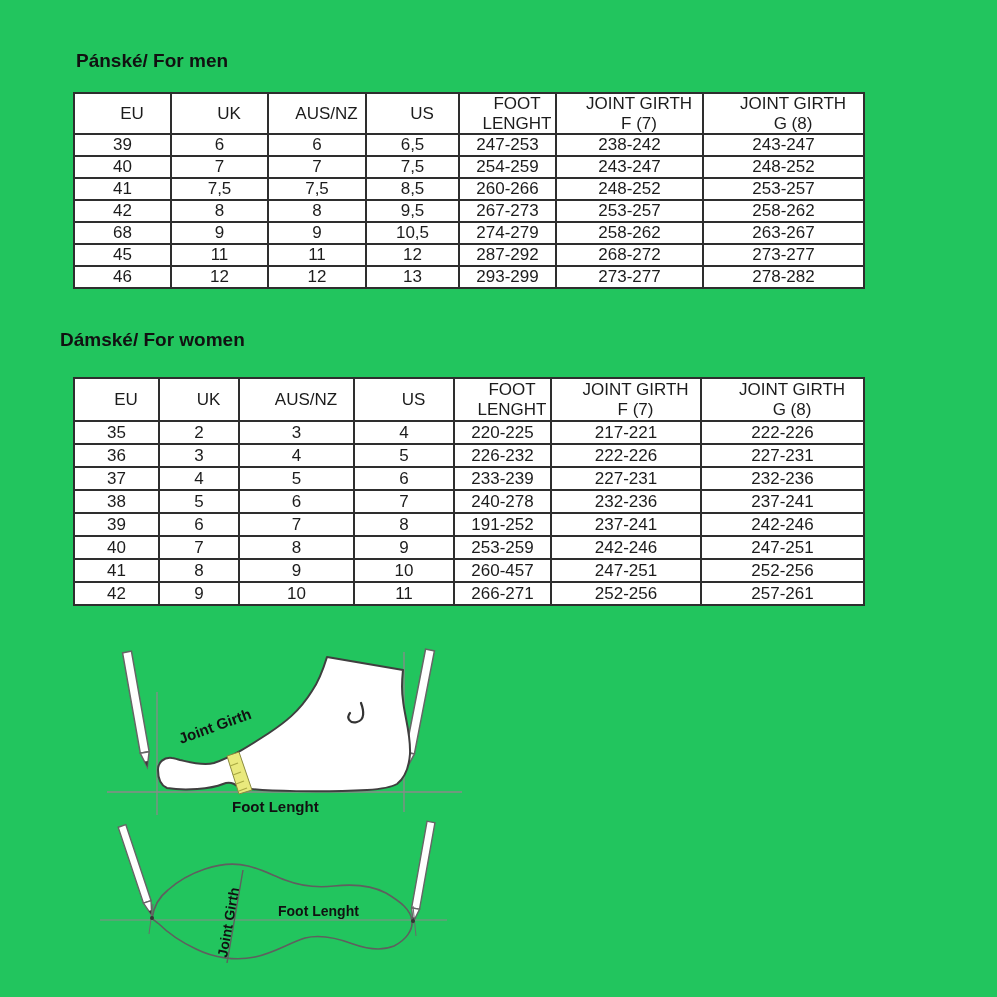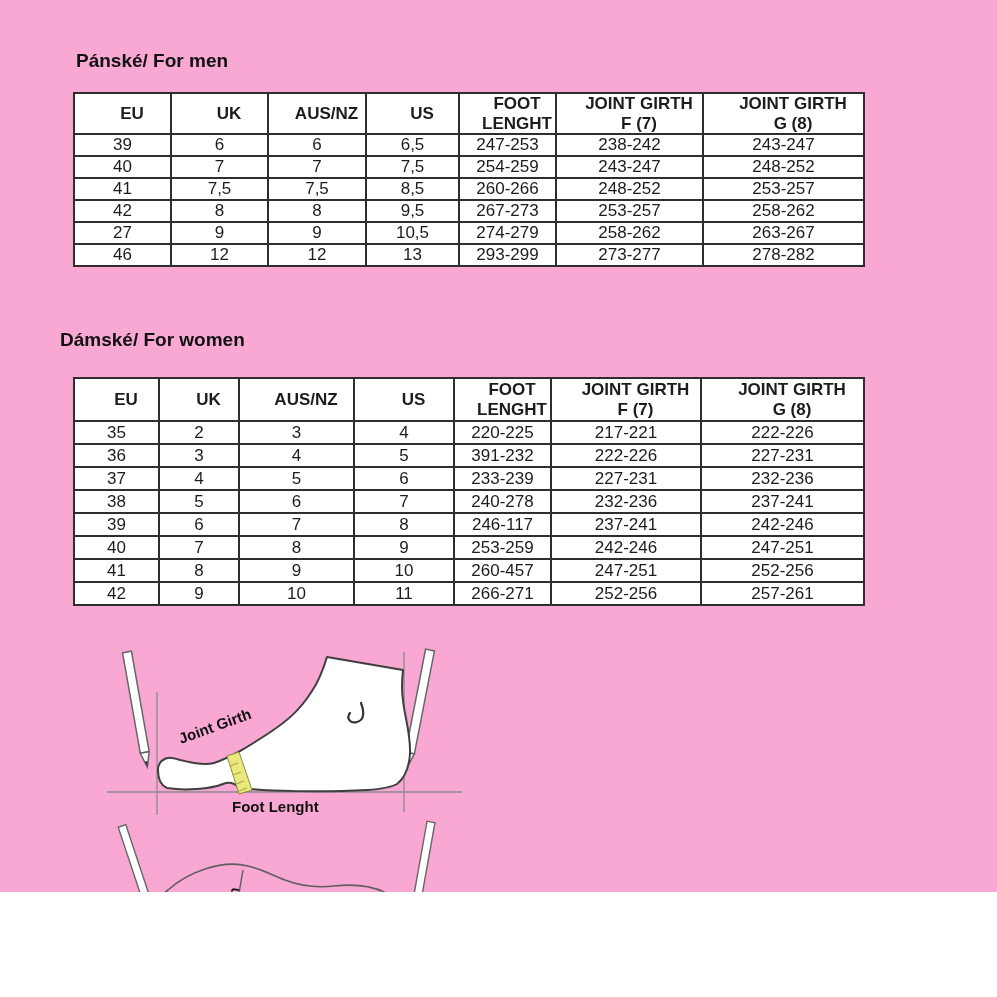--- a/index.html
+++ b/index.html
@@ -1,20 +1,20 @@
 <!DOCTYPE html>
 <html><head>
 <meta charset="utf-8">
 <style>
   html, body { margin: 0; padding: 0; background: #fff; }
   .page {
     position: relative;
     width: 997px;
-    height: 892px;
-    background: #f9a8d4;
+    height: 997px;
+    background: #22c55e;
     font-family: "Liberation Sans", "DejaVu Sans", sans-serif;
     color: #1a1a1a;
     overflow: hidden;
   }
   .section-title {
     position: absolute;
     font-size: 19px;
     font-weight: bold;
     color: #111;
     white-space: nowrap;
@@ -29,21 +29,21 @@
   table.size-table th,
   table.size-table td {
     border: 2px solid #2e2e2e;
     text-align: center;
     vertical-align: middle;
     padding: 0;
     font-size: 17px;
     color: #1c1c1c;
   }
   table.size-table th {
-    font-weight: bold;
+    font-weight: normal;
     white-space: pre-line;
     line-height: 1.12;
     padding-left: 19px;
   }
   table.men th { height: 39px; }
   table.men td { height: 19px; }
   table.women th { height: 41px; }
   table.women td { height: 21px; }
   svg.diagram { position: absolute; overflow: visible; }
   svg text { font-family: "Liberation Sans", "DejaVu Sans", sans-serif; }
@@ -110,27 +110,36 @@
         <tr>
           <td>42</td>
           <td>8</td>
           <td>8</td>
           <td>9,5</td>
           <td>267-273</td>
           <td>253-257</td>
           <td>258-262</td>
         </tr>
         <tr>
-          <td>27</td>
+          <td>68</td>
           <td>9</td>
           <td>9</td>
           <td>10,5</td>
           <td>274-279</td>
           <td>258-262</td>
           <td>263-267</td>
+        </tr>
+        <tr>
+          <td>45</td>
+          <td>11</td>
+          <td>11</td>
+          <td>12</td>
+          <td>287-292</td>
+          <td>268-272</td>
+          <td>273-277</td>
         </tr>
         <tr>
           <td>46</td>
           <td>12</td>
           <td>12</td>
           <td>13</td>
           <td>293-299</td>
           <td>273-277</td>
           <td>278-282</td>
         </tr>
@@ -171,21 +180,21 @@
           <td>4</td>
           <td>220-225</td>
           <td>217-221</td>
           <td>222-226</td>
         </tr>
         <tr>
           <td>36</td>
           <td>3</td>
           <td>4</td>
           <td>5</td>
-          <td>391-232</td>
+          <td>226-232</td>
           <td>222-226</td>
           <td>227-231</td>
         </tr>
         <tr>
           <td>37</td>
           <td>4</td>
           <td>5</td>
           <td>6</td>
           <td>233-239</td>
           <td>227-231</td>
@@ -198,21 +207,21 @@
           <td>7</td>
           <td>240-278</td>
           <td>232-236</td>
           <td>237-241</td>
         </tr>
         <tr>
           <td>39</td>
           <td>6</td>
           <td>7</td>
           <td>8</td>
-          <td>246-117</td>
+          <td>191-252</td>
           <td>237-241</td>
           <td>242-246</td>
         </tr>
         <tr>
           <td>40</td>
           <td>7</td>
           <td>8</td>
           <td>9</td>
           <td>253-259</td>
           <td>242-246</td>

